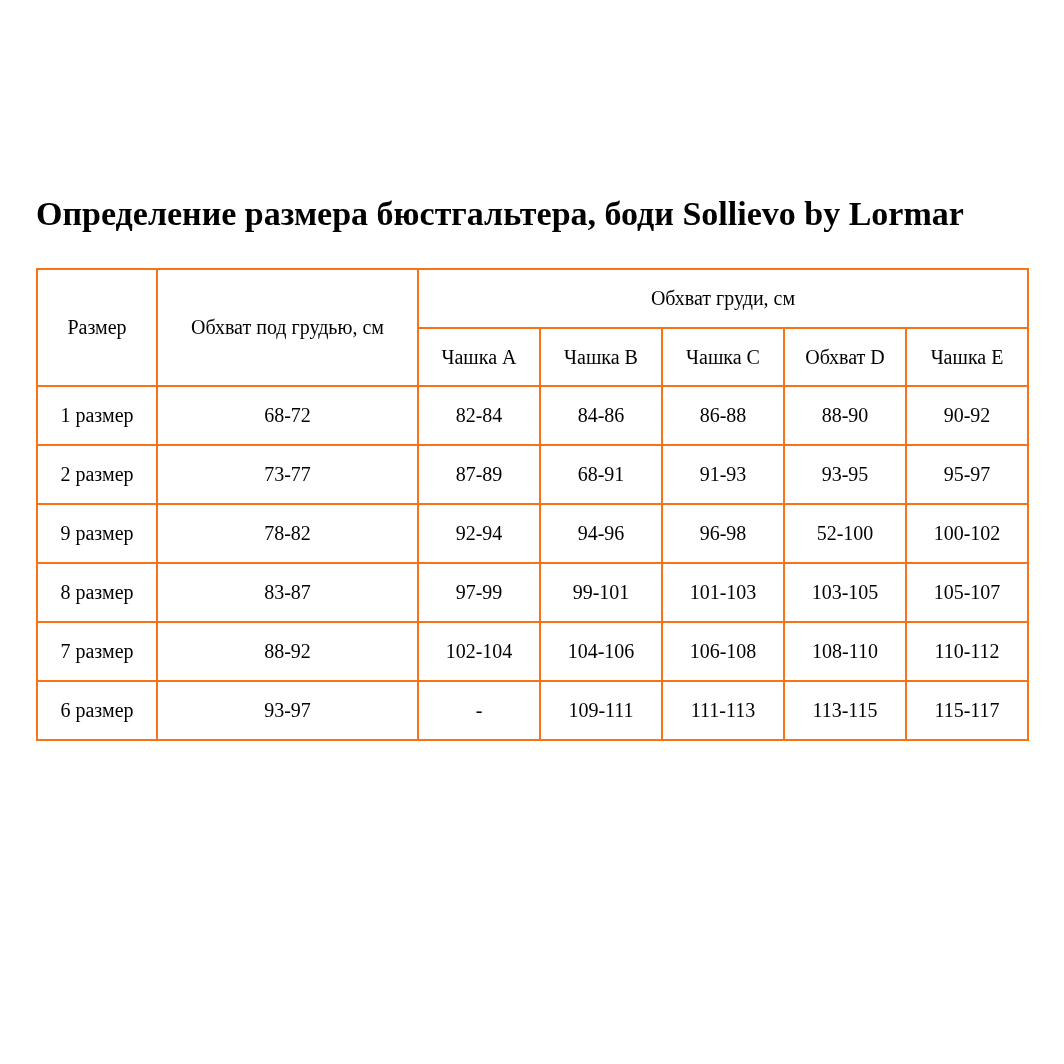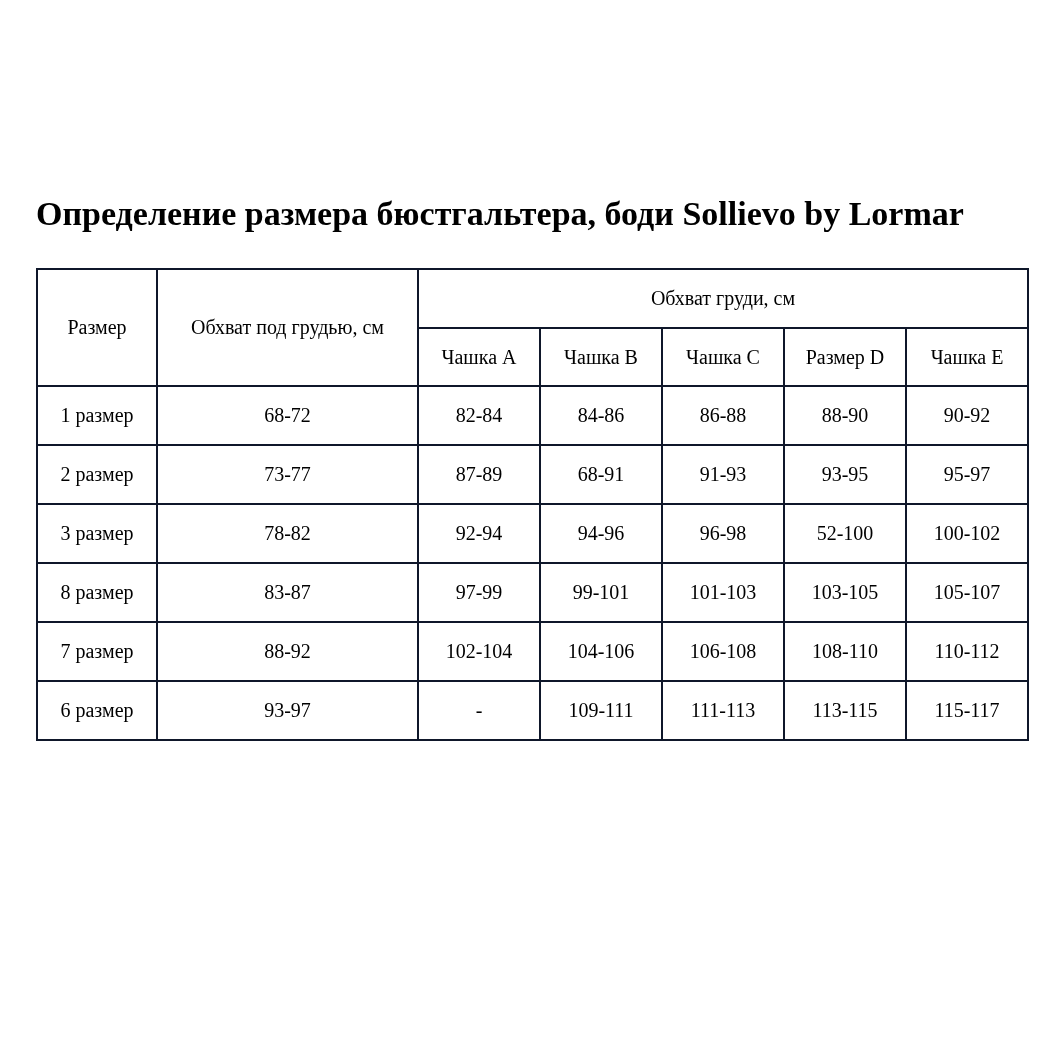--- a/index.html
+++ b/index.html
@@ -28,21 +28,21 @@
     color: #000000;
     white-space: nowrap;
   }
   table.size-chart {
     border-collapse: collapse;
     table-layout: fixed;
     width: 991px;
   }
   table.size-chart th,
   table.size-chart td {
-    border: 2px solid #0f172a;
+    border: 2px solid #f97316;
     text-align: center;
     vertical-align: middle;
     font-size: 20px;
     font-weight: normal;
     padding: 0 20px;
     background: #ffffff;
   }
   tr.h-row-1 th { height: 57px; }
   tr.h-row-2 th { height: 56px; }
   tr.data-row td { height: 57px; }
@@ -70,21 +70,21 @@
     <thead>
       <tr class="h-row-1">
         <th rowspan="2">Размер</th>
         <th rowspan="2">Обхват под грудью, см</th>
         <th colspan="5">Обхват груди, см</th>
       </tr>
       <tr class="h-row-2">
         <th>Чашка A</th>
         <th>Чашка B</th>
         <th>Чашка C</th>
-        <th>Размер D</th>
+        <th>Обхват D</th>
         <th>Чашка E</th>
       </tr>
     </thead>
     <tbody>
       <tr class="data-row">
         <td>1 размер</td>
         <td>68-72</td>
         <td>82-84</td>
         <td>84-86</td>
         <td>86-88</td>
@@ -94,21 +94,21 @@
       <tr class="data-row">
         <td>2 размер</td>
         <td>73-77</td>
         <td>87-89</td>
         <td>68-91</td>
         <td>91-93</td>
         <td>93-95</td>
         <td>95-97</td>
       </tr>
       <tr class="data-row">
-        <td>3 размер</td>
+        <td>9 размер</td>
         <td>78-82</td>
         <td>92-94</td>
         <td>94-96</td>
         <td>96-98</td>
         <td>52-100</td>
         <td>100-102</td>
       </tr>
       <tr class="data-row">
         <td>8 размер</td>
         <td>83-87</td>

